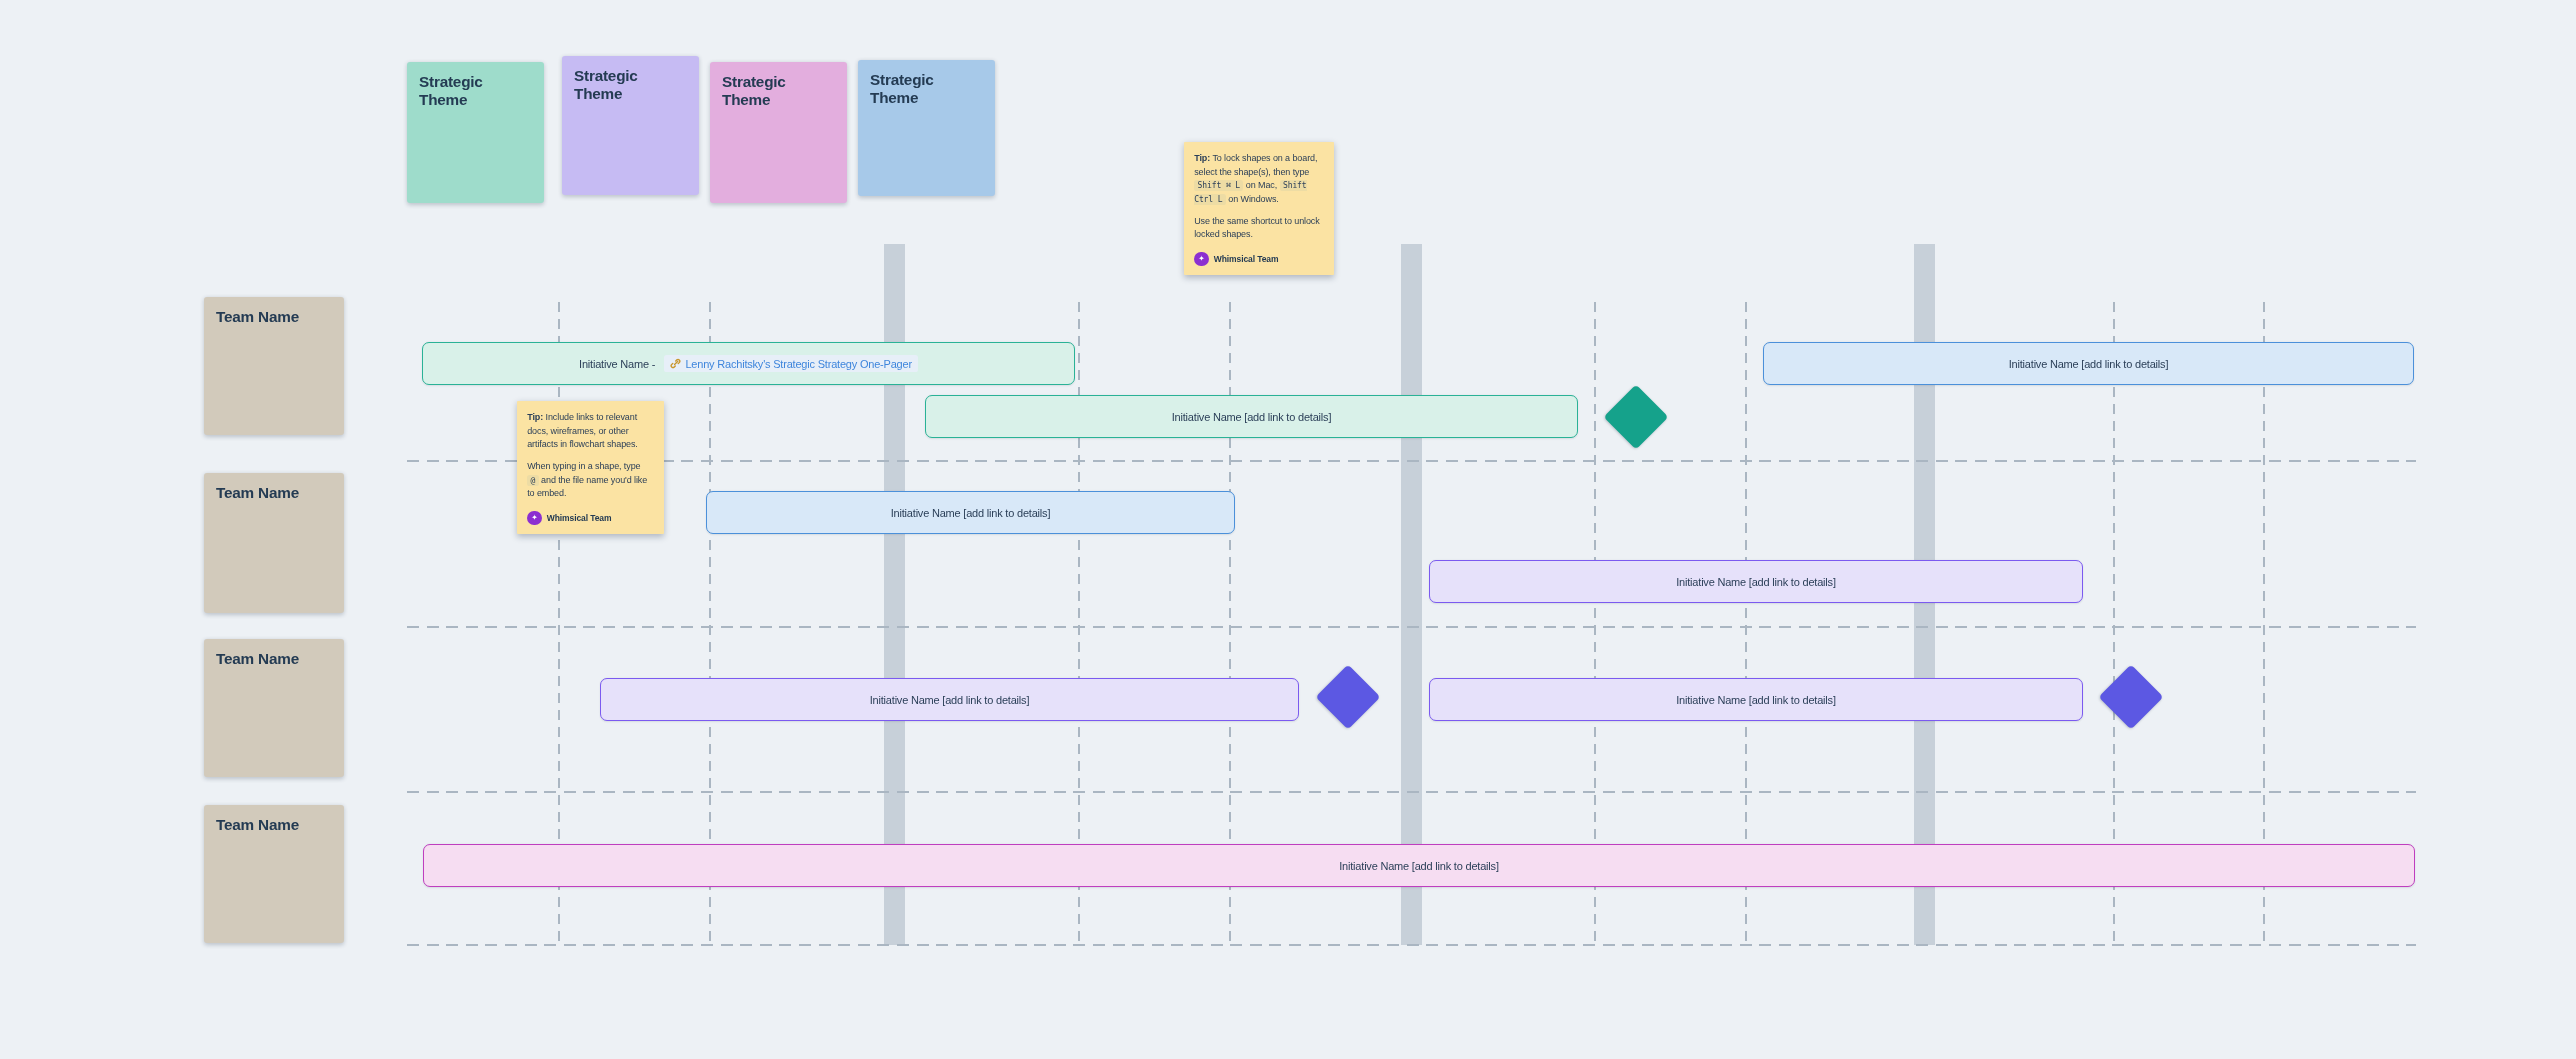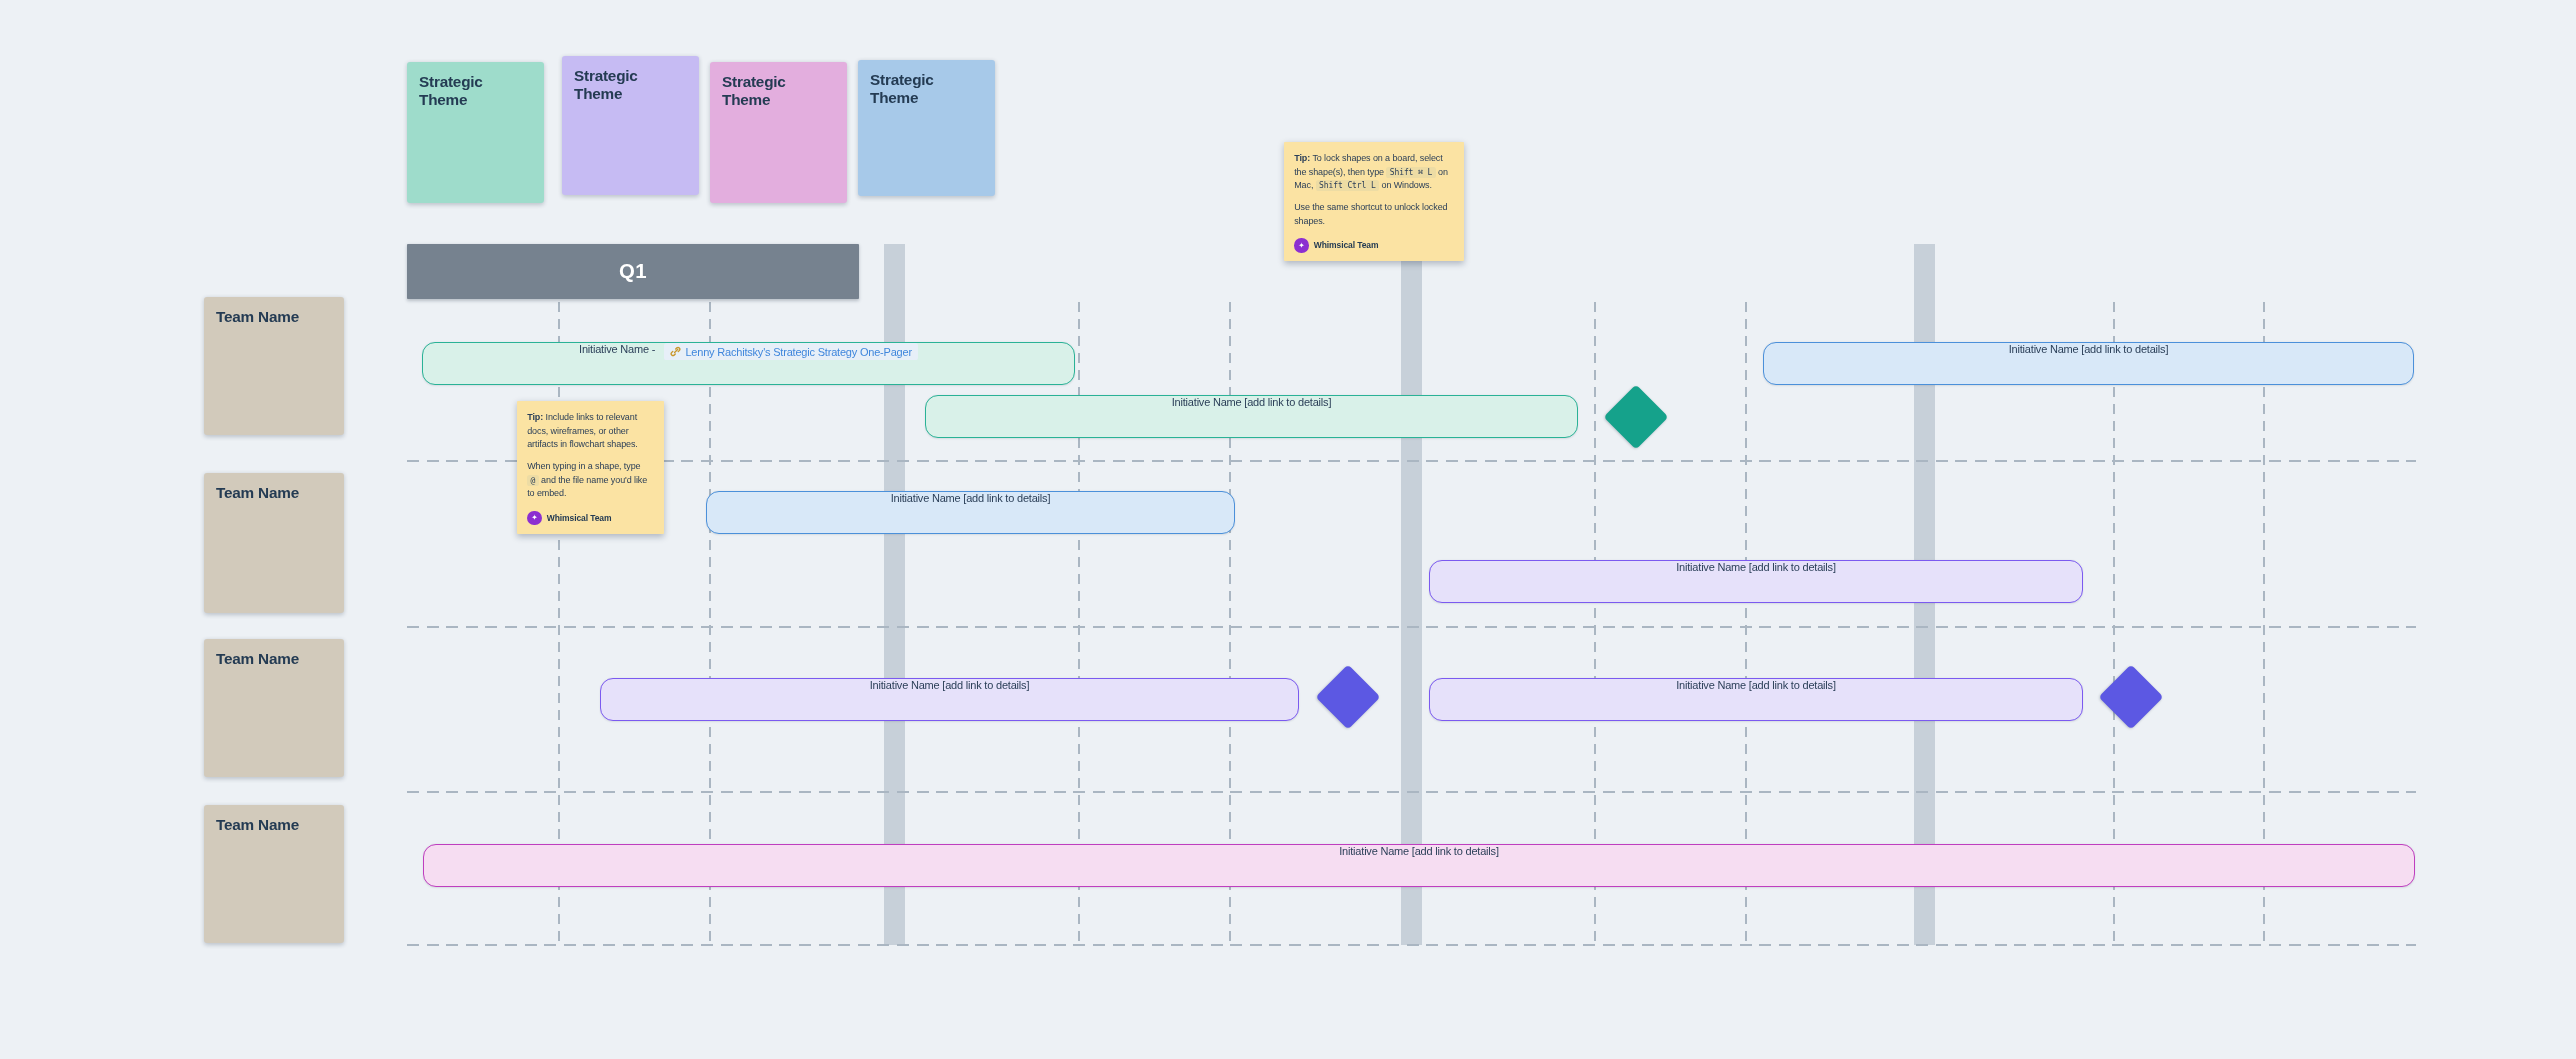--- a/index.html
+++ b/index.html
@@ -34,22 +34,22 @@
   .tip b { font-weight:bold; }
   .tip code { font-family:"DejaVu Sans Mono",monospace; font-size:8px;
               background:#eddca4; border-radius:2.6px; padding:0.9px 3.4px; color:#2b3f58; }
   .tip-author { display:flex; align-items:center; gap:5.1px; margin-top:10.2px; }
   .avatar { width:14.5px; height:14.5px; border-radius:50%; background:#8c2fd0;
             display:flex; align-items:center; justify-content:center;
             color:#fff; font-size:7.7px; line-height:1; }
   .tip-author .name { font-size:8.5px; font-weight:bold; color:#243b53; }
 
   
-  .bar { position:absolute; height:43px; border-radius:13px; border:1.7px solid;
-         display:flex; align-items:flex-start; justify-content:center; gap:9px;
+  .bar { position:absolute; height:43px; border-radius:7px; border:1.7px solid;
+         display:flex; align-items:center; justify-content:center; gap:9px;
          font-size:11px; letter-spacing:-0.2px; color:#2b3f58;
          box-shadow:0 0.9px 1.7px rgba(20,35,60,.10); }
   .bar.teal   { background:#d9f1e9; border-color:#2ab296; }
   .bar.blue   { background:#d8e8f8; border-color:#4b90da; }
   .bar.purple { background:#e6e1fa; border-color:#7b5af0; }
   .bar.pink   { background:#f6ddf2; border-color:#bf3ebf; }
 
   .linkchip { display:inline-flex; align-items:center; gap:4.3px; background:#e7eff8;
               border-radius:2.6px; padding:2.6px 6px; color:#3f86dc; cursor:pointer; }
   .linkchip svg { display:block; }
@@ -89,23 +89,20 @@
   <div class="sticky" style="left:562px;top:56px;width:137px;height:139px;background:#c6bbf3">
     <span>Strategic Theme</span>
   </div>
   <div class="sticky" style="left:710px;top:62px;width:137px;height:141px;background:#e3aede">
     <span>Strategic Theme</span>
   </div>
   <div class="sticky" style="left:858px;top:60px;width:137px;height:136px;background:#a7c9e9">
     <span>Strategic Theme</span>
   </div>
 
-  <div class="qheader" style="left:407px;width:452px">
-      <span>Q1</span>
-    </div>
 
   <div class="sticky tan" style="left:204px;top:297px;width:140px;height:138px">
     <span>Team Name</span>
   </div>
   <div class="sticky tan" style="left:204px;top:473px;width:140px;height:140px">
     <span>Team Name</span>
   </div>
   <div class="sticky tan" style="left:204px;top:639px;width:140px;height:138px">
     <span>Team Name</span>
   </div>
@@ -145,21 +142,21 @@
   <div class="diamond purple" style="left:1325px;top:674px"></div>
   <div class="bar purple" style="left:1429px;top:678px;width:654px">
     <span>Initiative Name [add link to details]</span>
   </div>
   <div class="diamond purple" style="left:2108px;top:674px"></div>
 
   <div class="bar pink" style="left:423px;top:844px;width:1992px">
     <span>Initiative Name [add link to details]</span>
   </div>
 
-  <div class="tip" style="left:1284px;top:142px;width:180px">
+  <div class="tip" style="left:1184px;top:142px;width:150px">
     <p><b>Tip:</b>
       <span>To lock shapes on a board, select the shape(s), then type</span>
       <code>Shift ⌘ L</code>
       <span>on Mac,</span>
       <code>Shift Ctrl L</code>
       <span>on Windows.</span></p>
     <p>Use the same shortcut to unlock locked shapes.</p>
     <div class="tip-author">
       <span class="avatar">✦</span>
       <span class="name">Whimsical Team</span>

